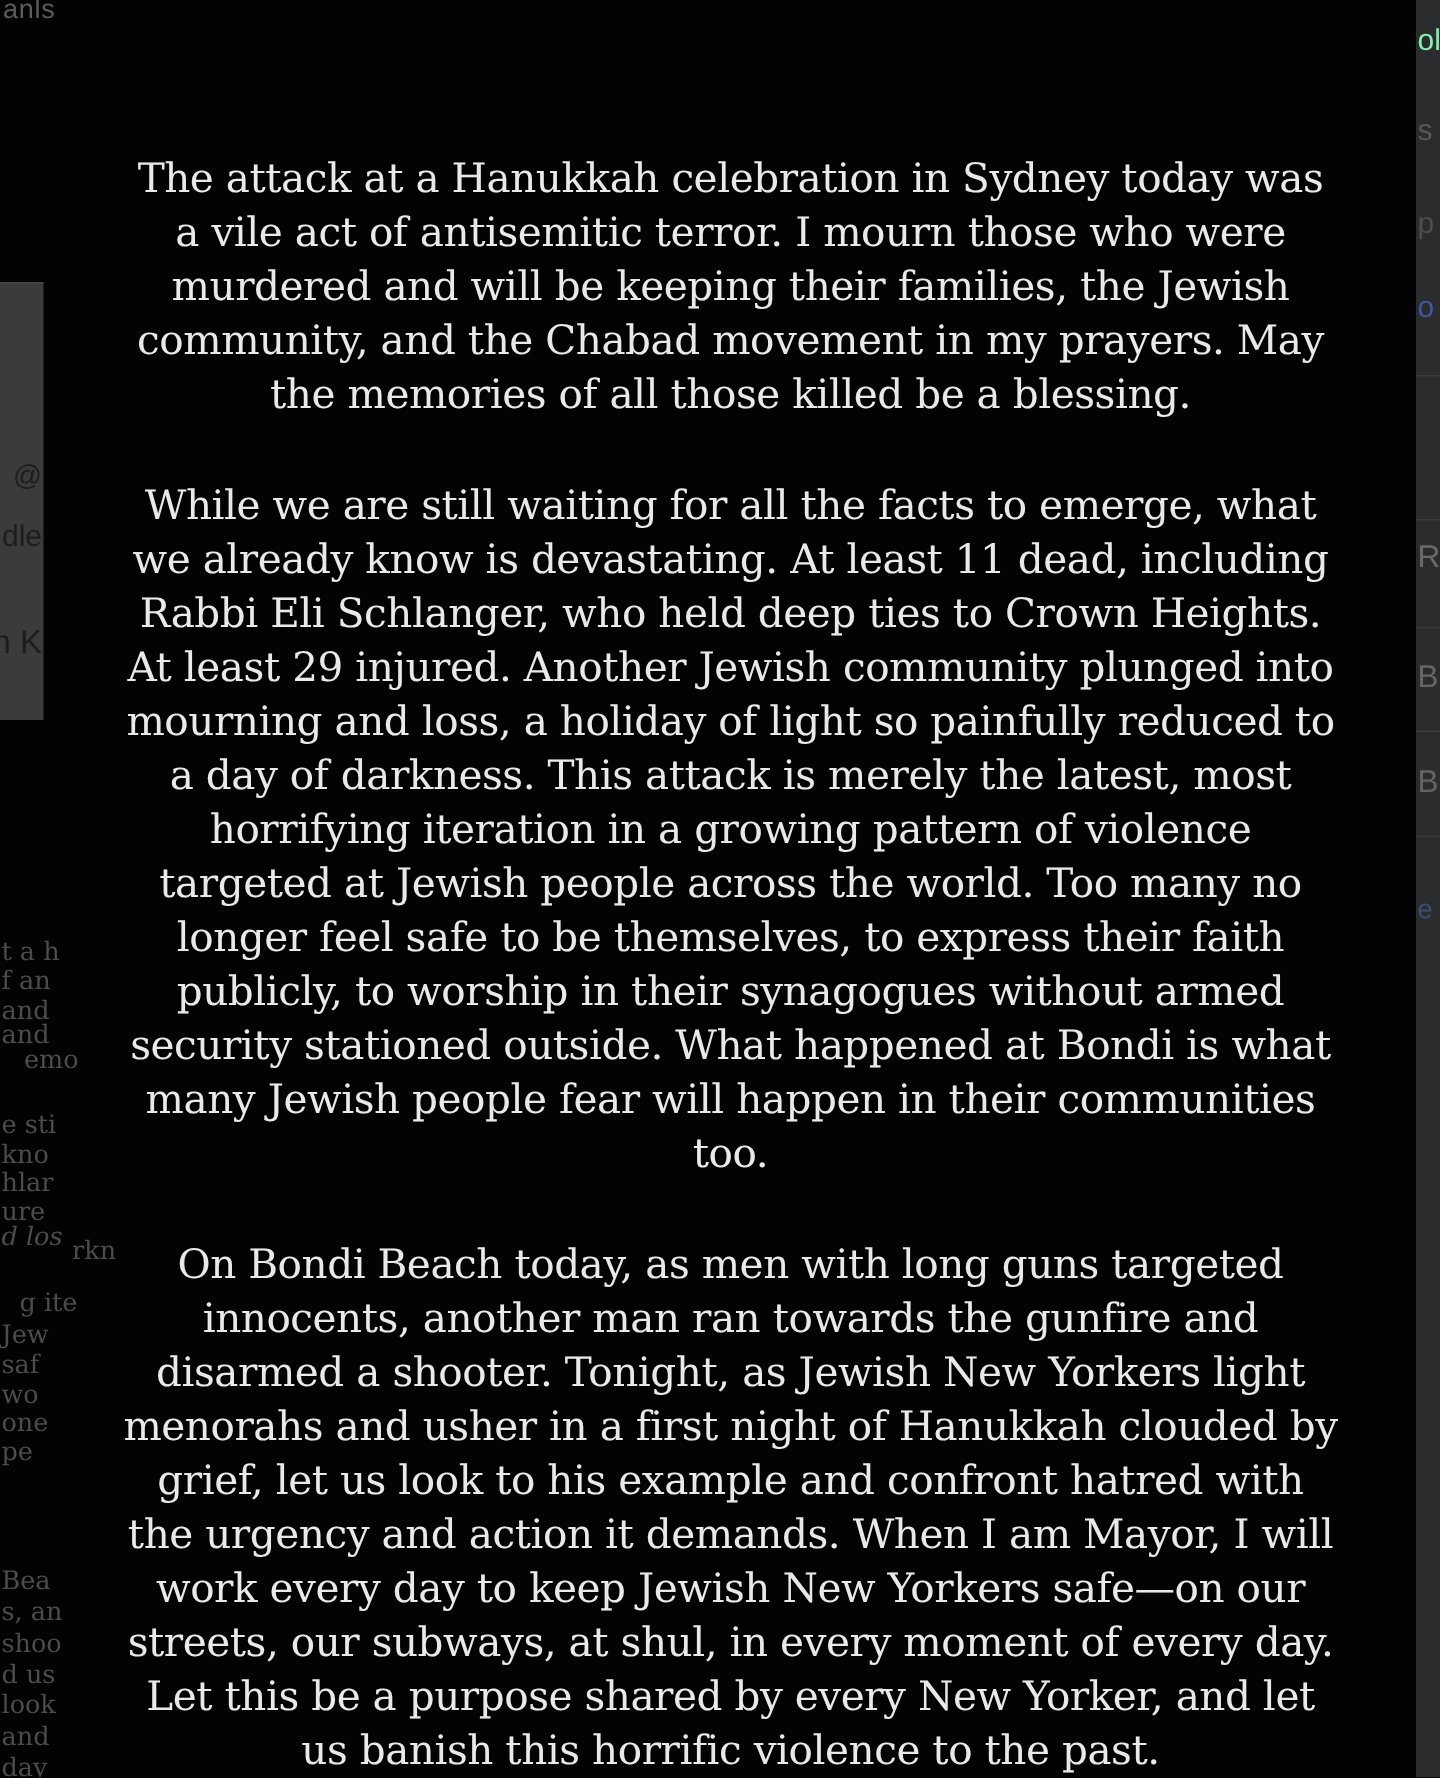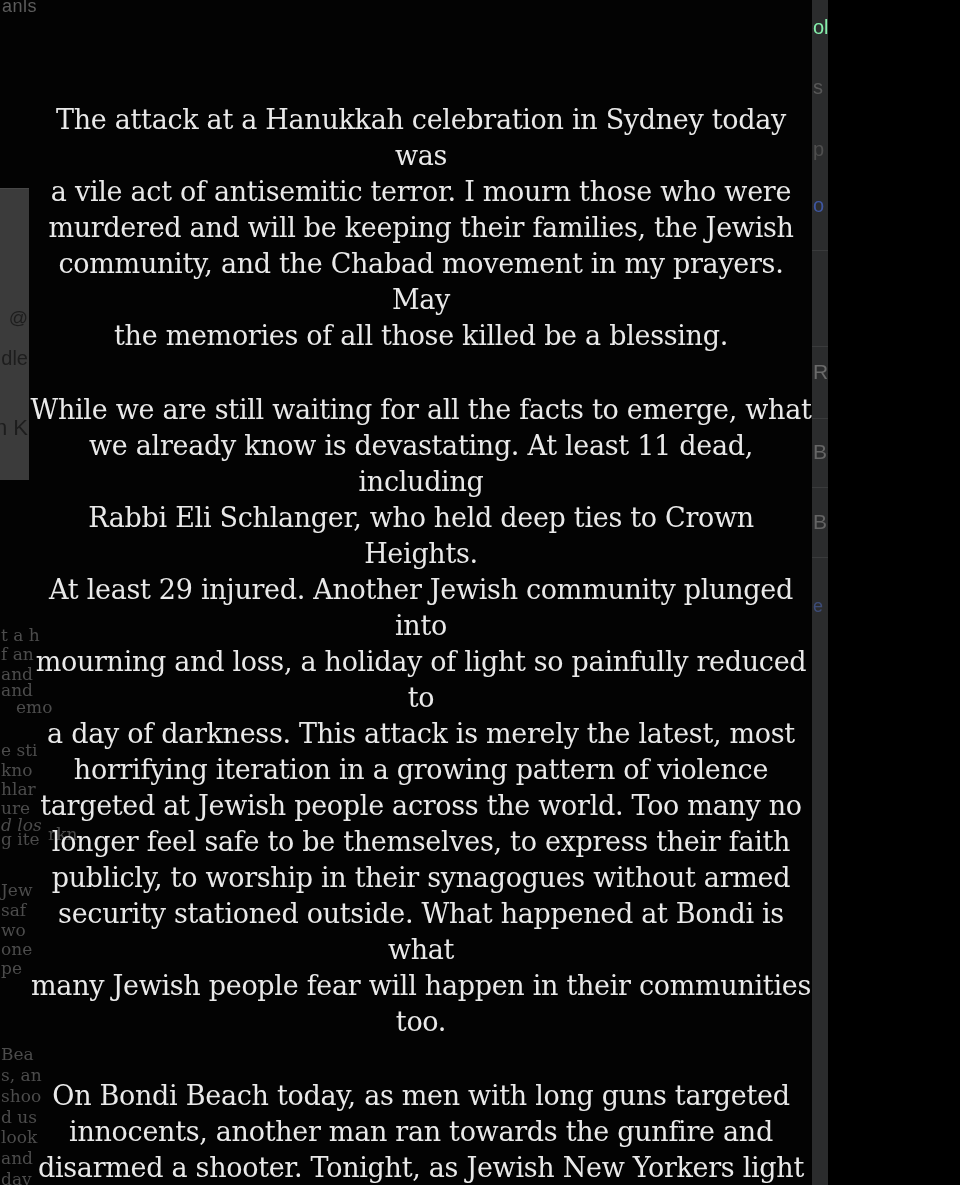--- a/index.html
+++ b/index.html
@@ -1,19 +1,19 @@
 <!DOCTYPE html>
 <html><head>
 <meta charset="utf-8">
 <style>
   * { margin: 0; padding: 0; box-sizing: border-box; }
   html, body { background: #000; }
   .screen {
     position: relative;
-    width: 828px;
+    width: 960px;
     height: 1185px;
     background: #030303;
     overflow: hidden;
     font-family: "Liberation Sans", sans-serif;
   }
 
   
   .top-left-fragment {
     position: absolute;
     left: 2px; top: -4px;
@@ -104,21 +104,21 @@
       <span class="frag" style="top: 646px;">f an</span>
       <span class="frag" style="top: 666px;">and</span>
       <span class="frag" style="top: 682px;">and</span>
       <span class="frag" style="top: 699px; margin-left: 15px;">emo</span>
       <span class="frag" style="top: 742px;">e sti</span>
       <span class="frag" style="top: 762px;">kno</span>
       <span class="frag" style="top: 781px;">hlar</span>
       <span class="frag" style="top: 800px;">ure</span>
       <span class="frag" style="top: 817px; font-style: italic;">d los</span>
       <span class="frag" style="top: 826px; padding-left: 47px;">rkn</span>
-      <span class="frag" style="top: 831px;">g ite</span>
+      <span class="frag" style="top: 861px; margin-left: 12px;">g ite</span>
       <span class="frag" style="top: 882px;">Jew</span>
       <span class="frag" style="top: 902px;">saf</span>
       <span class="frag" style="top: 922px;">wo</span>
       <span class="frag" style="top: 941px;">one</span>
       <span class="frag" style="top: 960px;">pe</span>
       <span class="frag" style="top: 1046px;">Bea</span>
       <span class="frag" style="top: 1067px;">s, an</span>
       <span class="frag" style="top: 1088px;">shoo</span>
       <span class="frag" style="top: 1109px;">d us</span>
       <span class="frag" style="top: 1129px;">look</span>

